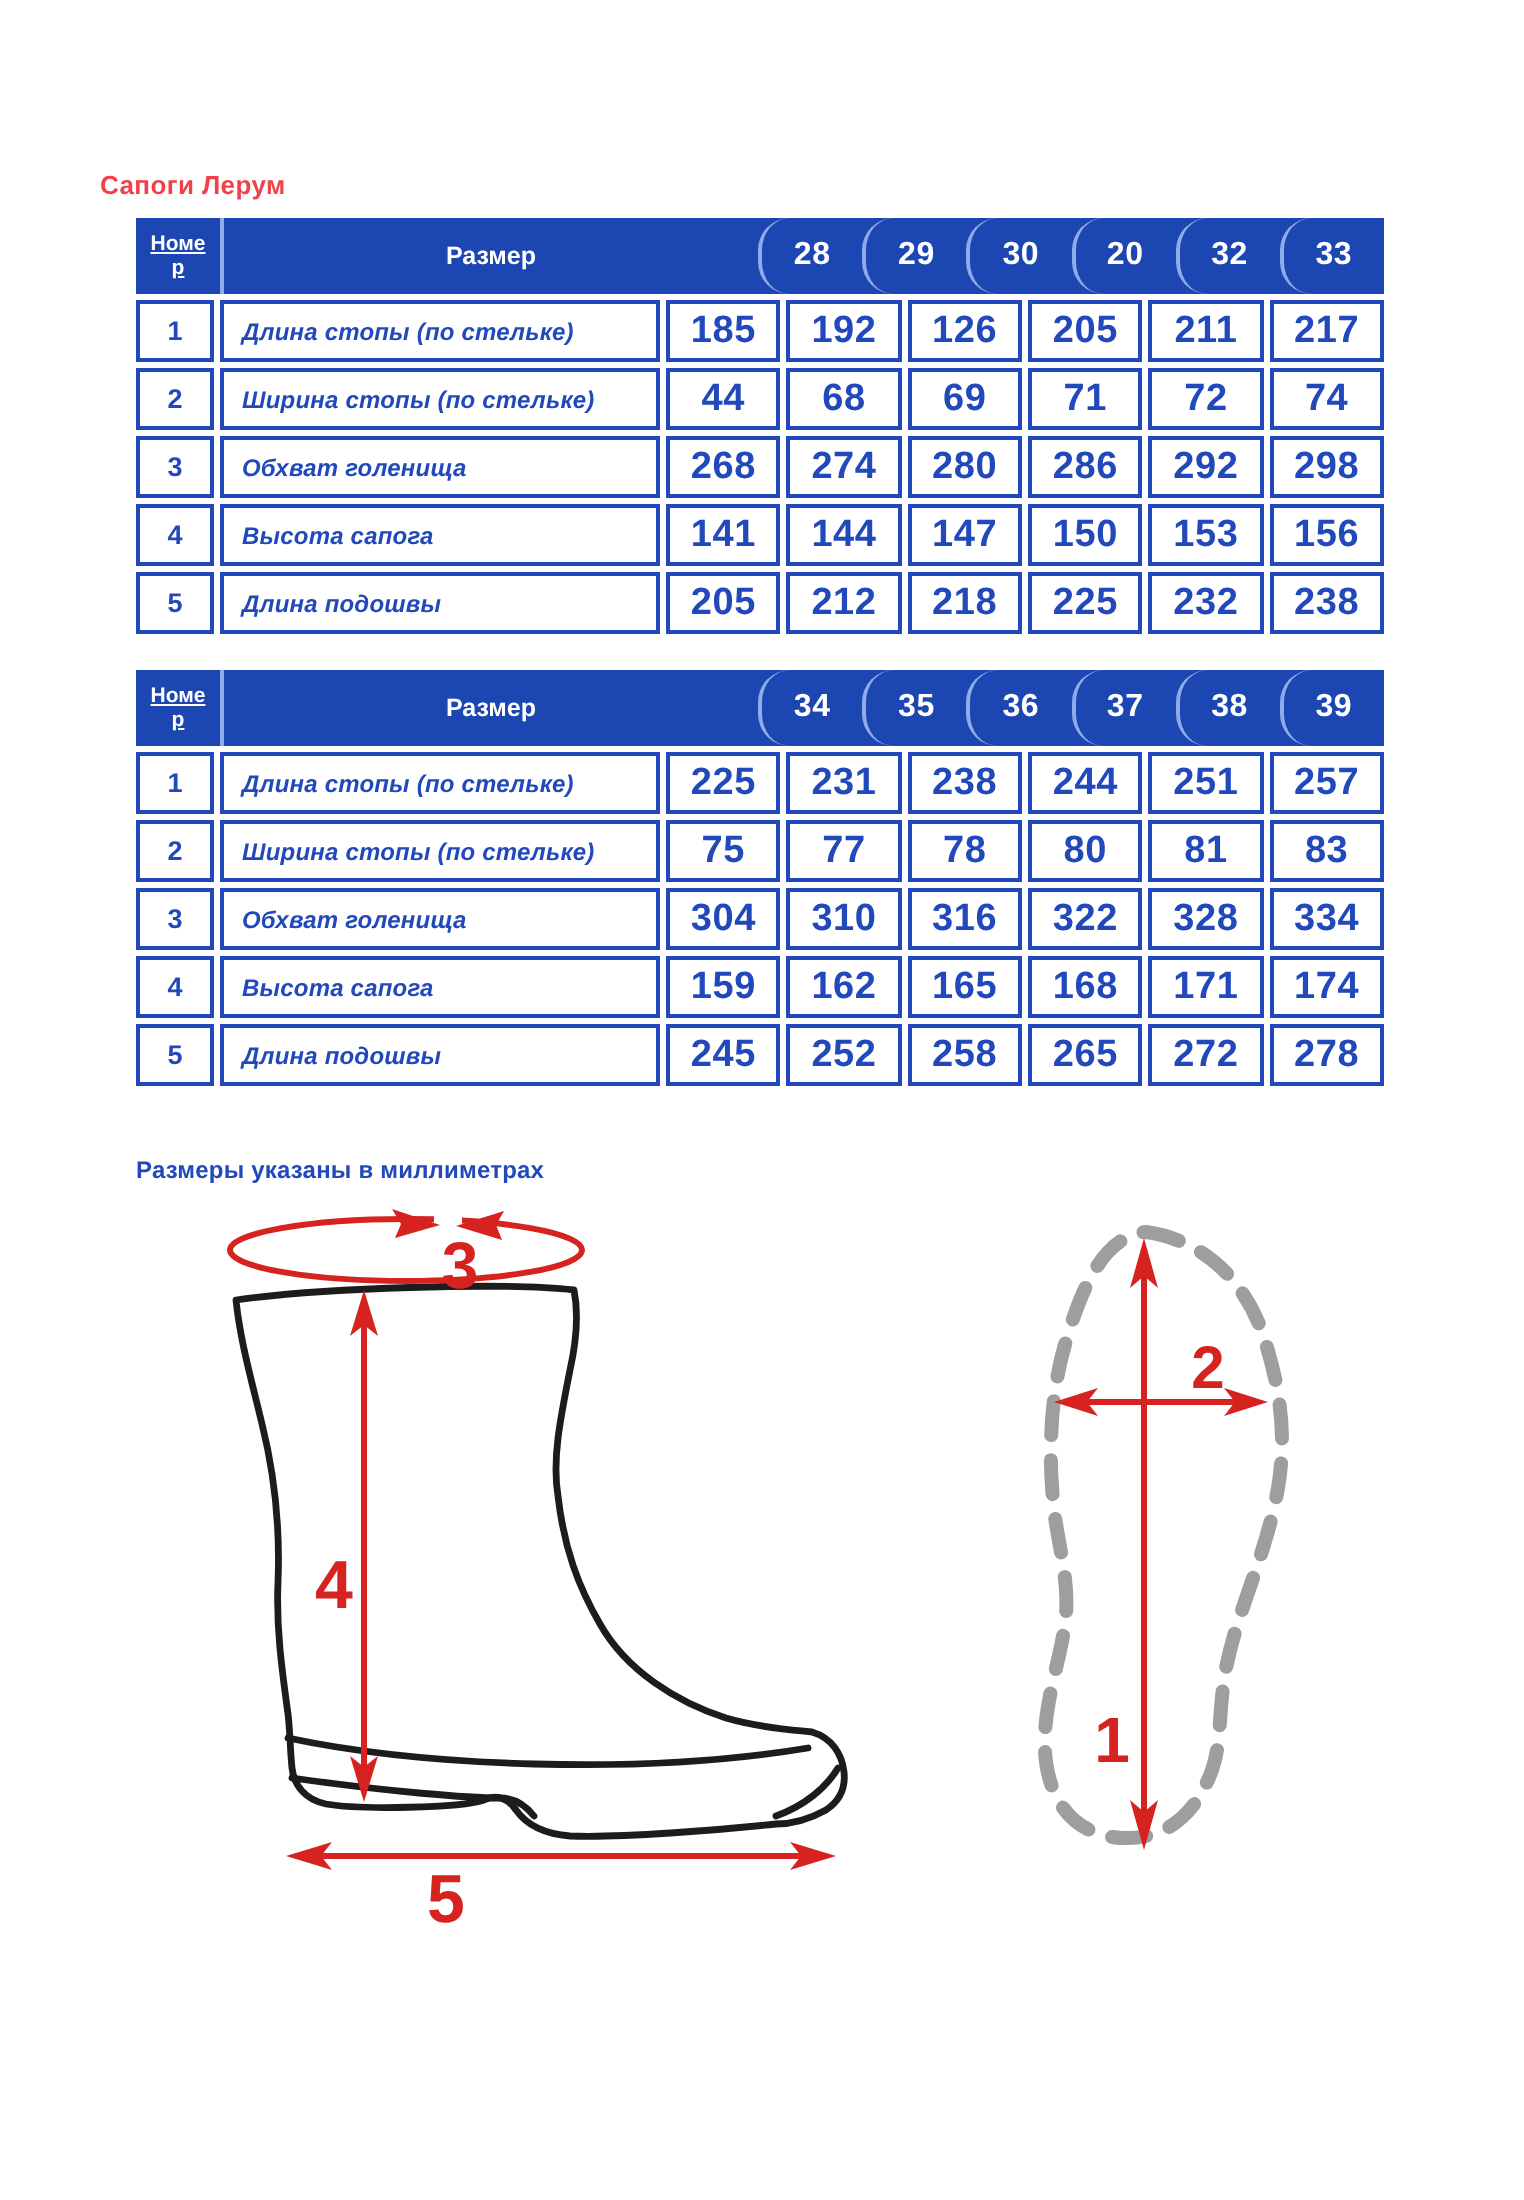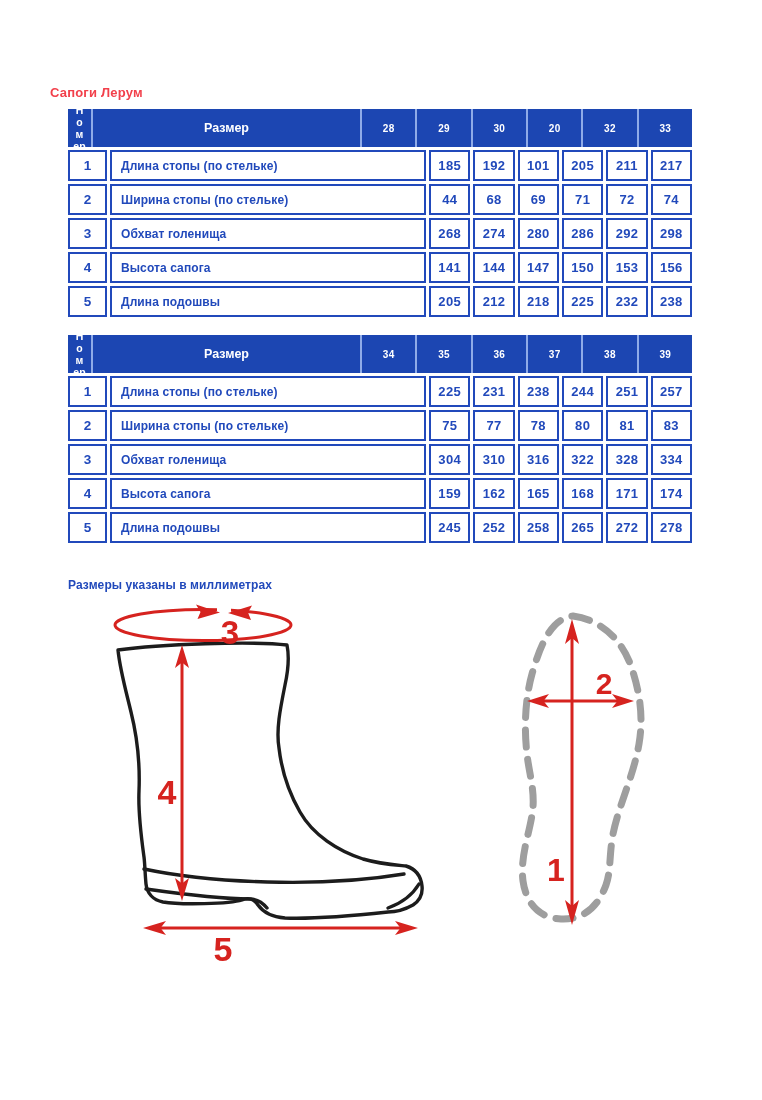--- a/index.html
+++ b/index.html
@@ -22,32 +22,32 @@
   }
   .size-table{position:absolute;left:68px;width:624px;}
   .t1{top:109px;}
   .t2{top:335px;}
   .t-header{display:flex;background:var(--header-bg);height:38px;}
   .hcell{
     display:flex;align-items:center;justify-content:center;text-align:center;
     color:#fff;font-weight:bold;box-sizing:border-box;border-left:2px solid var(--header-divider);
   }
   .hcell:first-child{border-left:none;}
-  .hcell.c-num{width:23px;font-size:10.5px;line-height:1.15;word-break:break-all;padding:0 5px;}
+  .hcell.c-num{width:42px;font-size:10.5px;line-height:1.15;word-break:break-all;padding:0 5px;text-decoration:underline;}
   .hcell.c-name{width:269px;font-size:12.5px;}
-  .hcell.c-size{flex:1;font-size:10px;letter-spacing:.3px;}
+  .hcell.c-size{flex:1;font-size:16px;letter-spacing:.3px;border-radius:16px;}
   .trow{display:flex;gap:3px;margin-top:3px;height:31px;}
   .tcell{
     box-sizing:border-box;border:2px solid var(--table-blue);background:#fff;
     color:var(--table-blue);font-weight:bold;
     display:flex;align-items:center;justify-content:center;
   }
   .tcell.c-num{width:39px;font-size:13.5px;flex:none;}
-  .tcell.c-name{width:316px;flex:none;justify-content:flex-start;padding-left:9px;font-size:12px;letter-spacing:.1px;}
-  .tcell.c-size{flex:1;font-size:13px;letter-spacing:.3px;text-align:center;}
+  .tcell.c-name{width:220px;flex:none;justify-content:flex-start;padding-left:9px;font-size:12px;letter-spacing:.1px;font-style:italic;}
+  .tcell.c-size{flex:1;font-size:19px;letter-spacing:.3px;text-align:center;}
   .footnote{
     position:absolute;left:68px;top:578px;
     color:var(--table-blue);font-weight:bold;font-size:12px;letter-spacing:.1px;
   }
   .diagram{position:absolute;left:0;top:588px;}
   .boot-line{fill:none;stroke:var(--boot-outline);stroke-width:3.4;stroke-linecap:round;stroke-linejoin:round;}
   .boot-fill{fill:#fff;stroke:var(--boot-outline);stroke-width:3.4;stroke-linejoin:round;}
   .red-line{stroke:var(--arrow-red);stroke-width:3;fill:none;}
   .red-fill{fill:var(--arrow-red);stroke:none;}
   .red-label{fill:var(--arrow-red);font-weight:bold;font-family:"Liberation Sans",sans-serif;}
@@ -70,21 +70,21 @@
         <div class="hcell c-size">20</div>
         <div class="hcell c-size">32</div>
         <div class="hcell c-size">33</div>
       </div>
     <div class="t-body">
         <div class="trow">
           <div class="tcell c-num">1</div>
           <div class="tcell c-name">Длина стопы (по стельке)</div>
           <div class="tcell c-size">185</div>
           <div class="tcell c-size">192</div>
-          <div class="tcell c-size">101</div>
+          <div class="tcell c-size">126</div>
           <div class="tcell c-size">205</div>
           <div class="tcell c-size">211</div>
           <div class="tcell c-size">217</div>
         </div>
         <div class="trow">
           <div class="tcell c-num">2</div>
           <div class="tcell c-name">Ширина стопы (по стельке)</div>
           <div class="tcell c-size">44</div>
           <div class="tcell c-size">68</div>
           <div class="tcell c-size">69</div>

